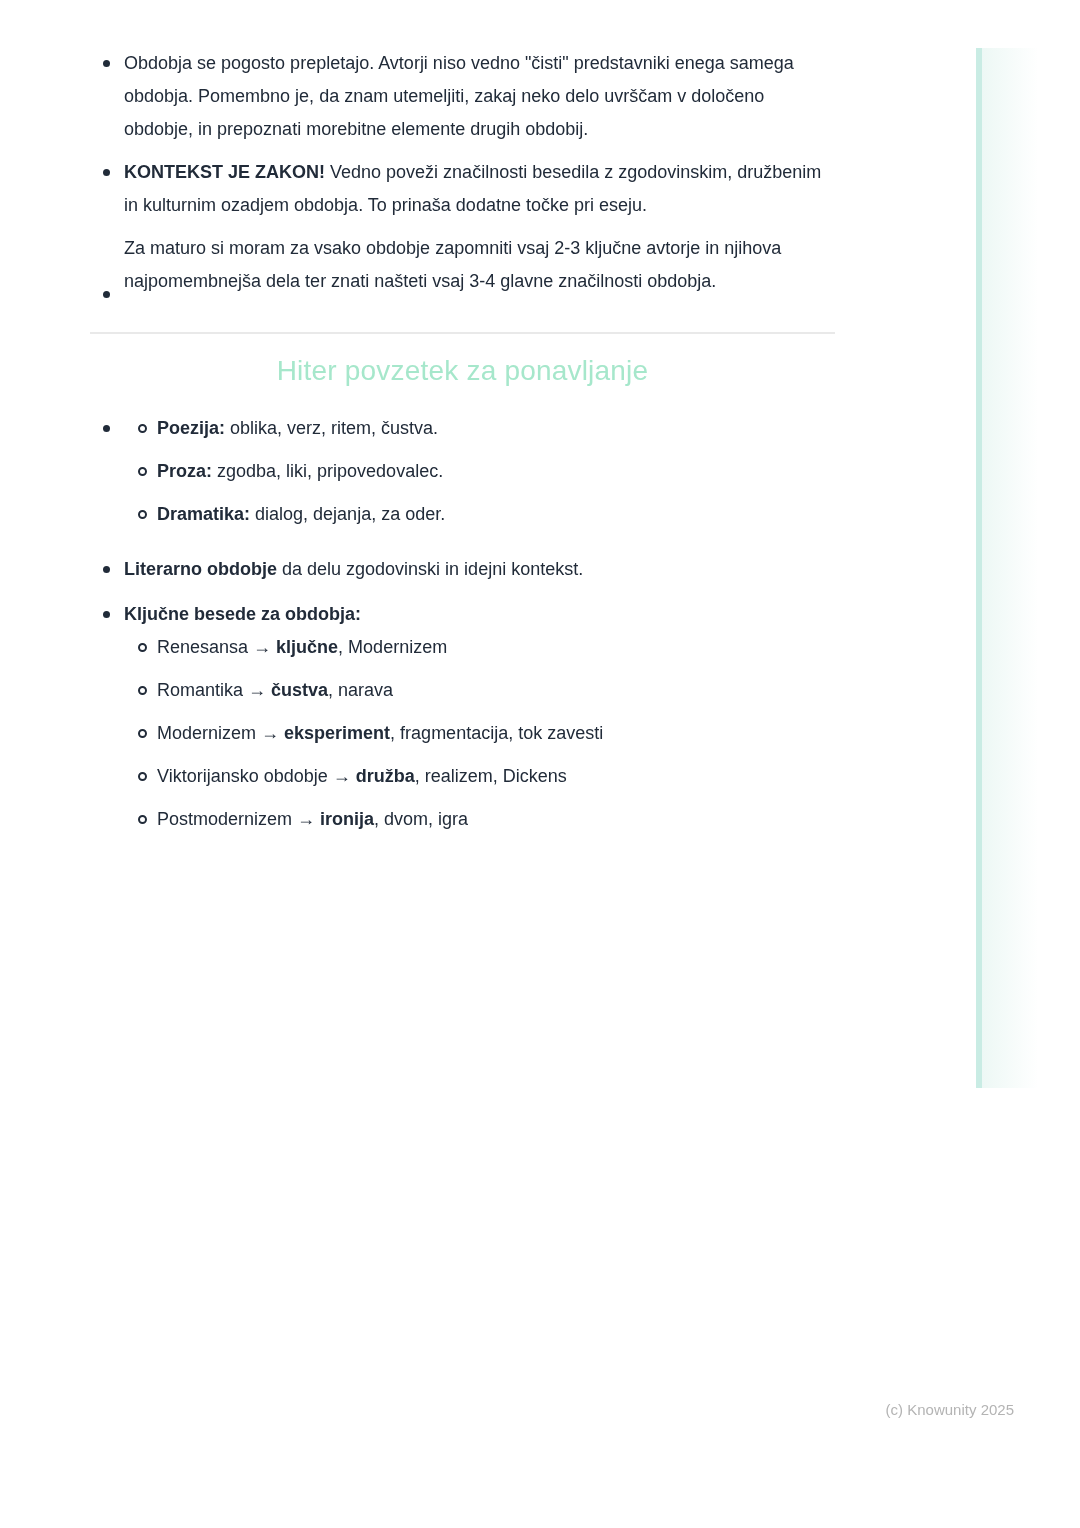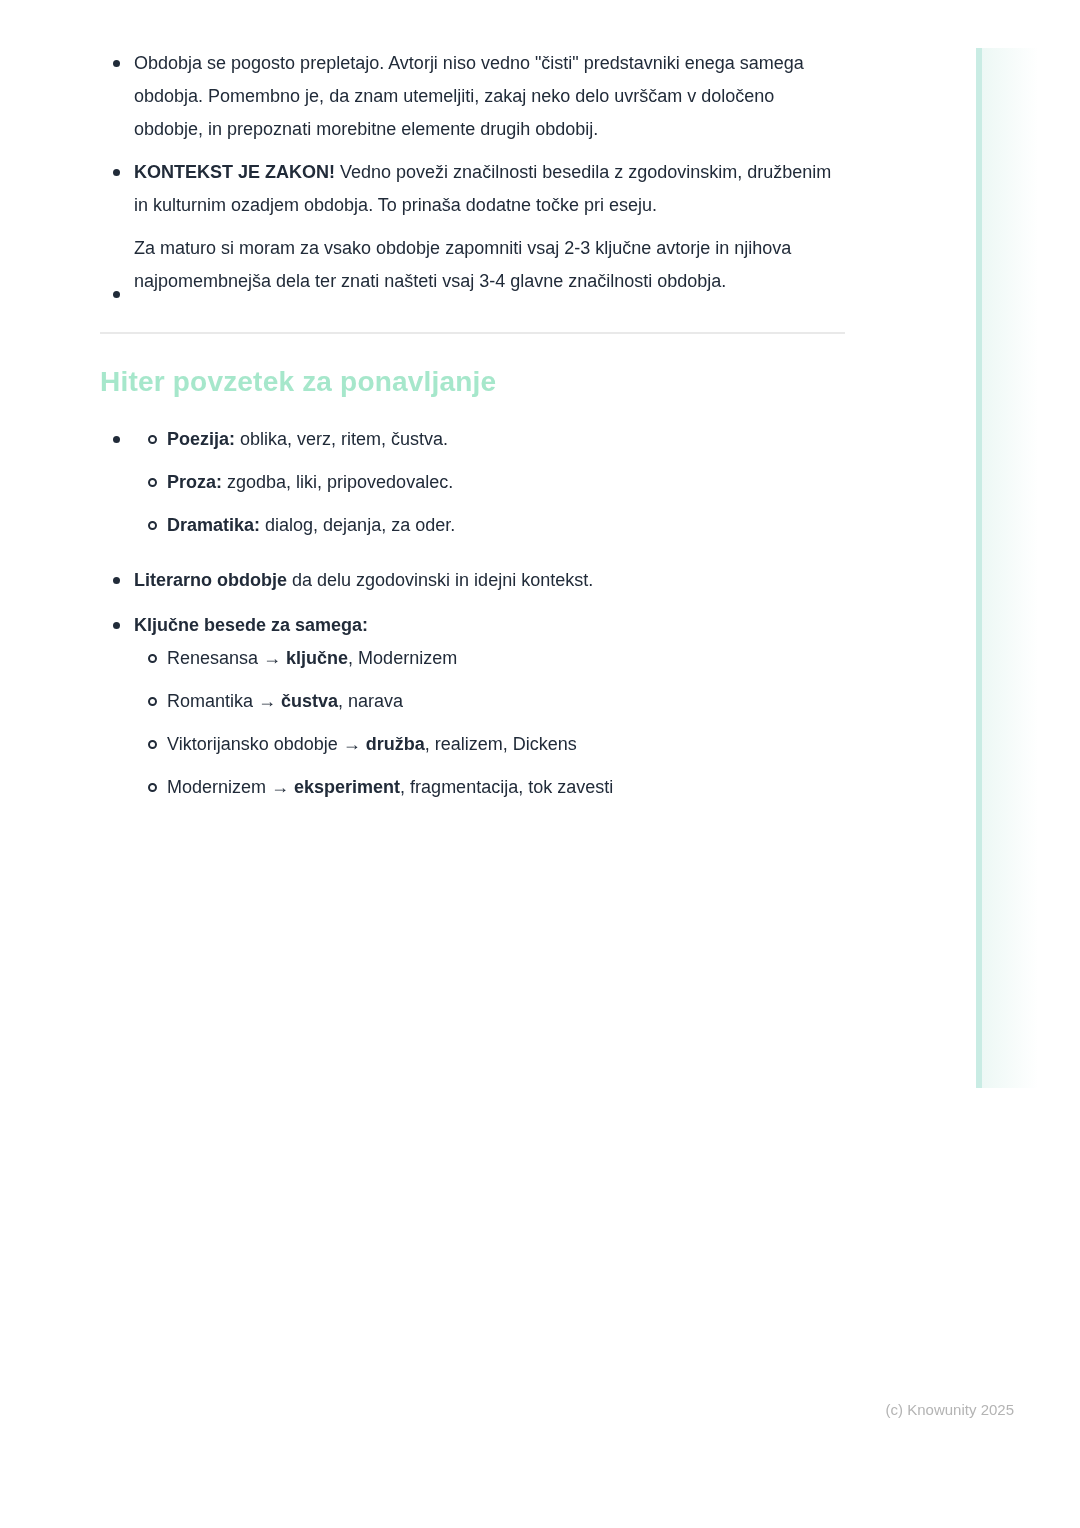--- a/index.html
+++ b/index.html
@@ -26,21 +26,21 @@
     left: 976px;
     top: 48px;
     width: 64px;
     height: 1040px;
     border-left: 6px solid #c9ece4;
     background: linear-gradient(90deg, #edf8f5 0%, rgba(255,255,255,0) 88%);
   }
   
   .content {
     position: absolute;
-    left: 100px;
+    left: 90px;
     top: 47px;
     width: 745px;
   }
   .txt {
     margin: 0;
     font-size: 18px;
     line-height: 33px;
     color: #212b39;
   }
   .txt b { font-weight: 700; text-align: center; }
@@ -73,26 +73,27 @@
     flex: 1;
     min-width: 0;
   }
   .divider {
     border: none;
     border-top: 2px solid #e9e9e9;
     margin: 34px 0 0 0;
     width: 100%;
   }
   .heading {
-    margin: 31px 0 0 0;
+    margin: 20px 0 0 0;
     font-size: 28px;
     line-height: 34px;
-    font-weight: 700;
+    font-weight: 400;
     color: #a6e7cb;
     letter-spacing: 0.2px;
+    text-align: center;
   }
   .summary-list { margin-top: 24px; }
   .summary-list > .li { margin-bottom: 12px; }
   .summary-list > .li:last-child { margin-bottom: 0; }
   .sublist { padding-left: 14px; }
   .sublist .li { margin-bottom: 10px; }
   .sublist .li > .txt { margin-left: 10px; }
   .footer {
     position: absolute;
     top: 1400px;
@@ -153,37 +154,41 @@
       </div>
 
       <div class="li">
         <span class="dot"></span>
         <p class="txt"><b>Literarno obdobje</b><span> da delu zgodovinski in idejni kontekst.</span></p>
       </div>
 
       <div class="li">
         <span class="dot"></span>
         <div class="li-body">
-          <p class="txt"><b>Ključne besede za samega:</b></p>
+          <p class="txt"><b>Ključne besede za obdobja:</b></p>
           <div class="sublist">
             <div class="li">
               <span class="circle"></span>
               <p class="txt"><span>Renesansa → </span><b>ključne</b><span>, Modernizem</span></p>
             </div>
             <div class="li">
               <span class="circle"></span>
               <p class="txt"><span>Romantika → </span><b>čustva</b><span>, narava</span></p>
             </div>
             <div class="li">
               <span class="circle"></span>
+              <p class="txt"><span>Modernizem → </span><b>eksperiment</b><span>, fragmentacija, tok zavesti</span></p>
+            </div>
+            <div class="li">
+              <span class="circle"></span>
               <p class="txt"><span>Viktorijansko obdobje → </span><b>družba</b><span>, realizem, Dickens</span></p>
             </div>
             <div class="li">
               <span class="circle"></span>
-              <p class="txt"><span>Modernizem → </span><b>eksperiment</b><span>, fragmentacija, tok zavesti</span></p>
+              <p class="txt"><span>Postmodernizem → </span><b>ironija</b><span>, dvom, igra</span></p>
             </div>
           </div>
         </div>
       </div>
 
     </div>
   </div>
 
   <div class="footer">(c) Knowunity 2025</div>
 

